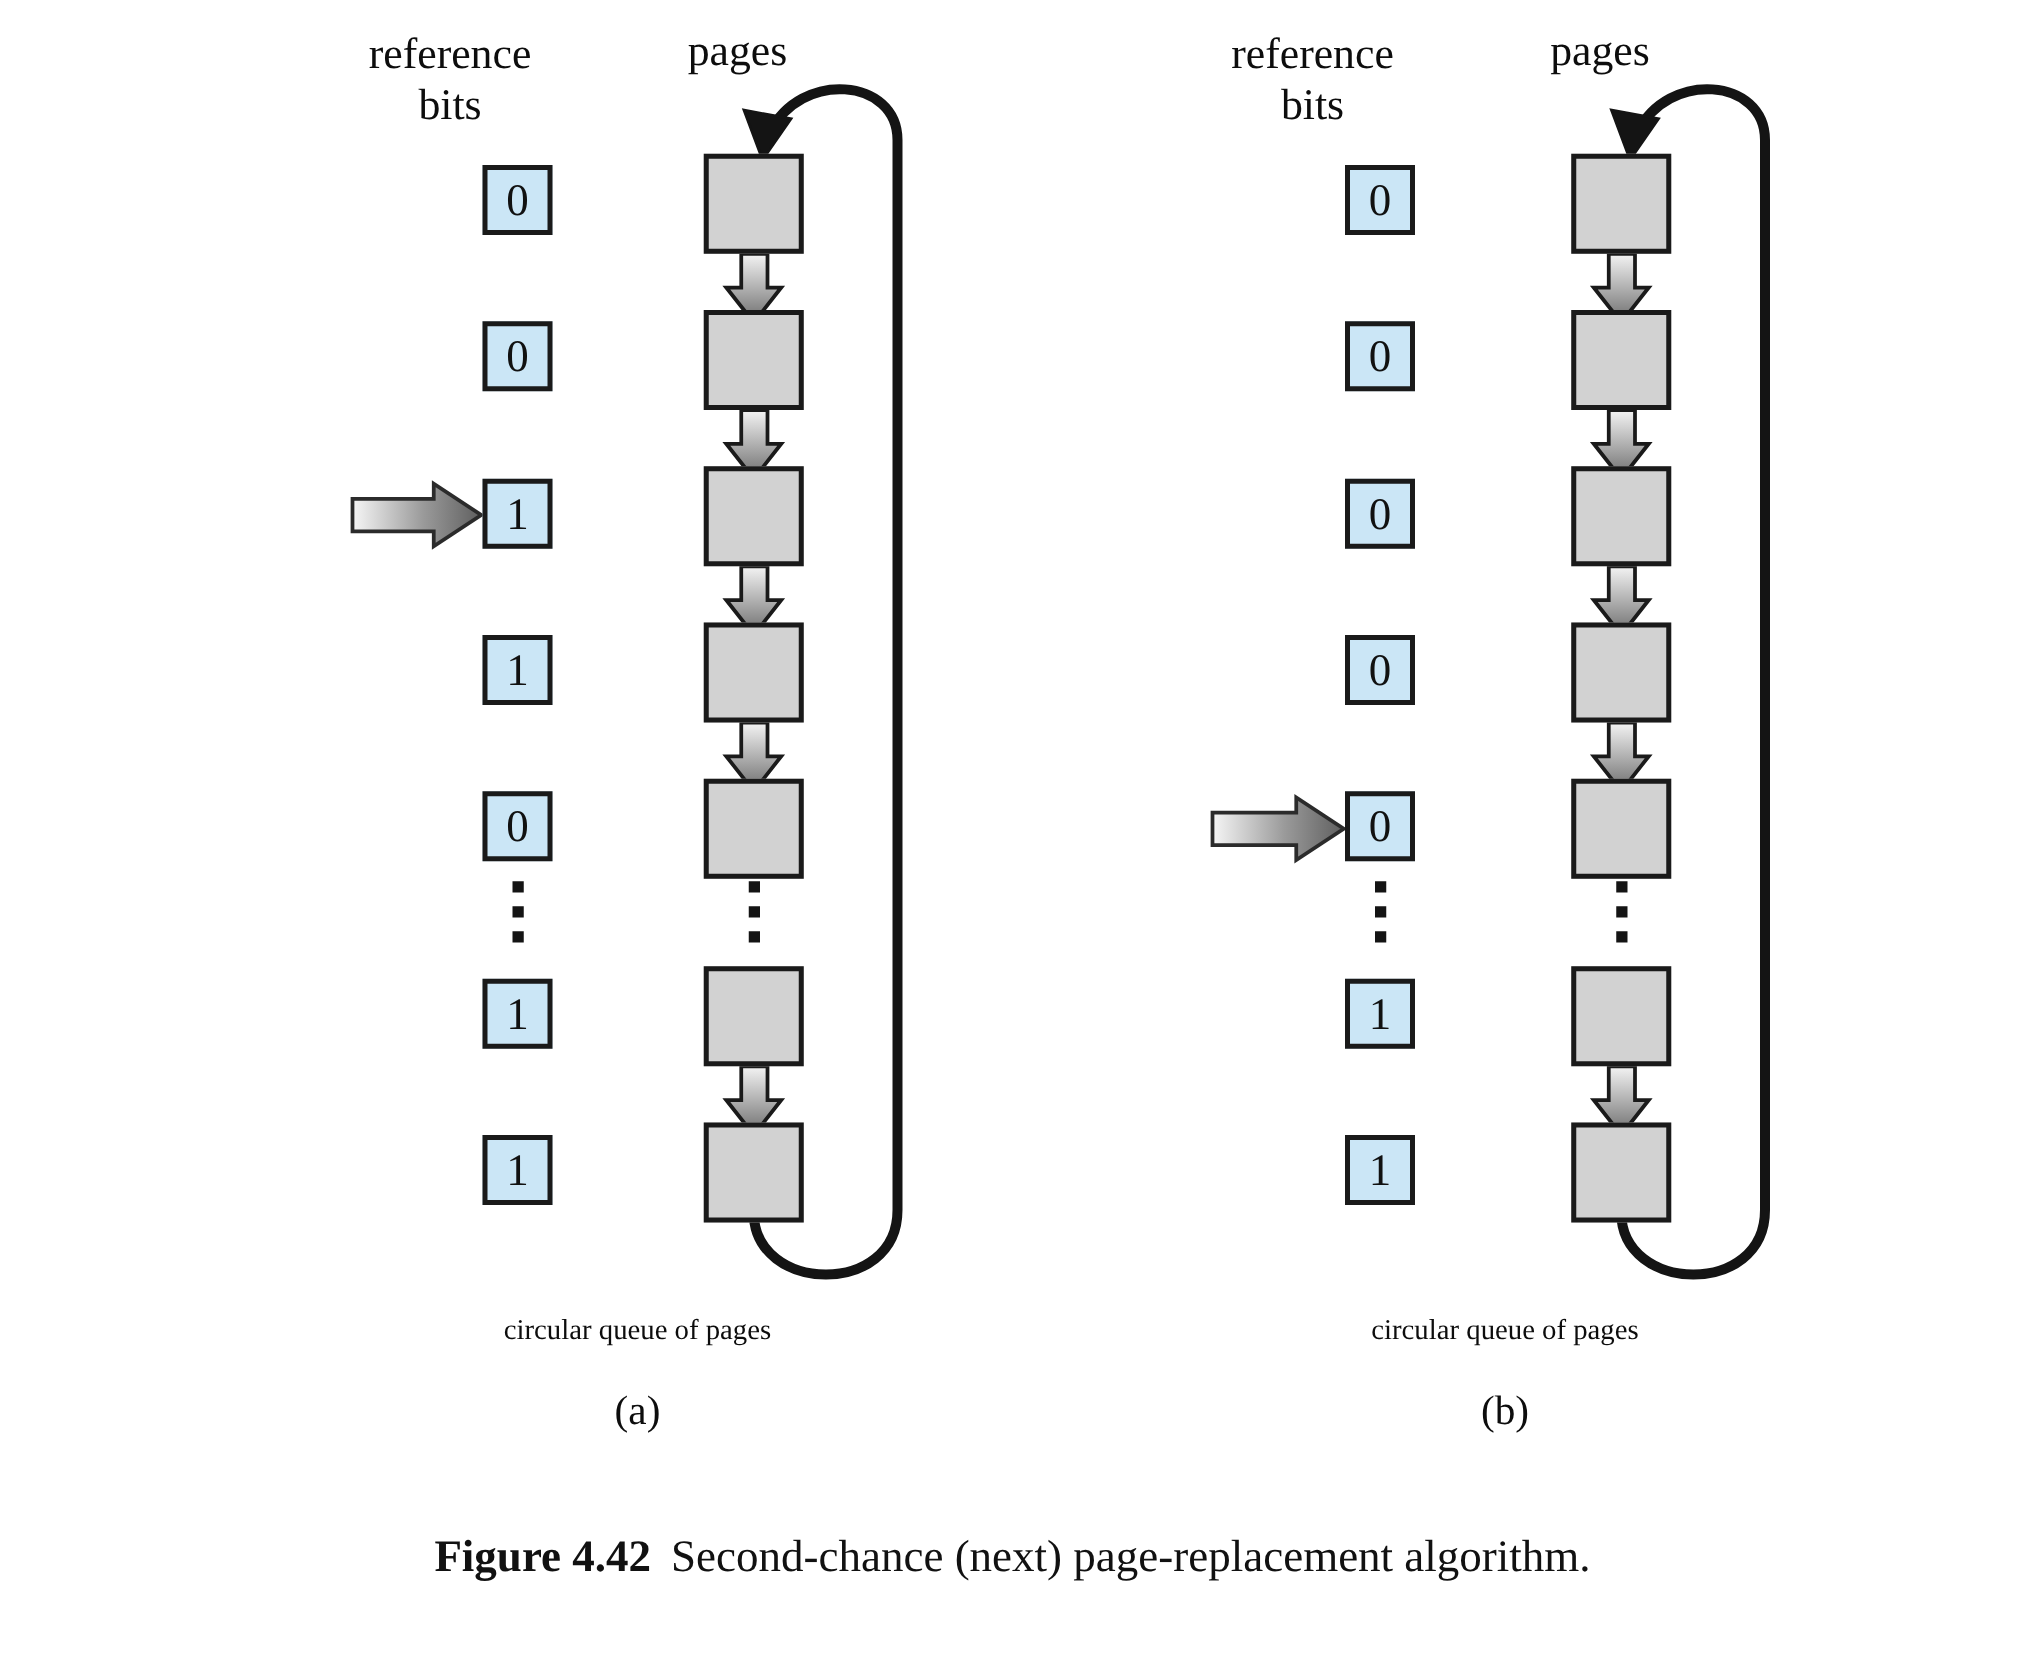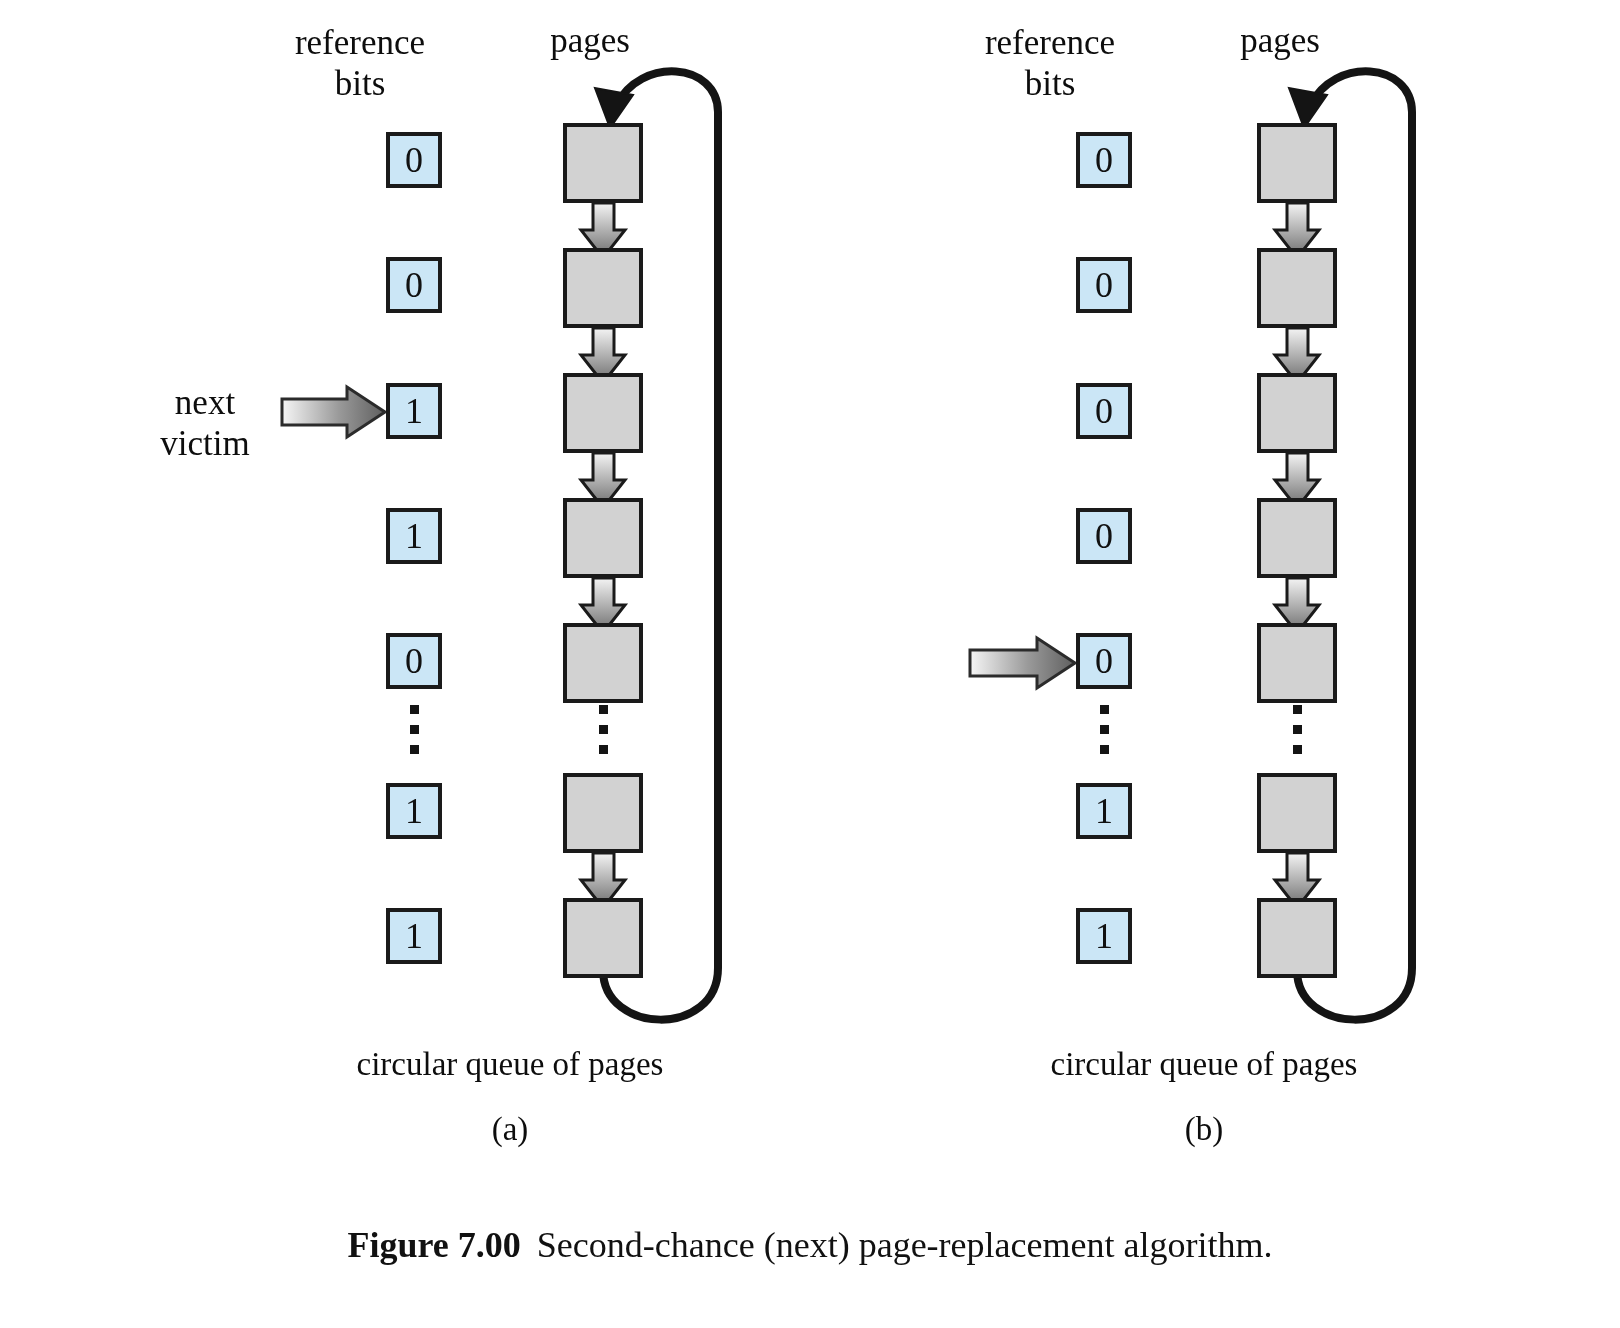--- a/index.html
+++ b/index.html
@@ -81,21 +81,21 @@
     display: block;
     width: 9px;
     height: 9px;
     margin: 0 auto 11px auto;
     background: #141414;
   }
   .dots i:last-child { margin-bottom: 0; }
 
   .caption-queue {
     position: absolute;
-    font-size: 33px;
+    font-size: 23px;
     line-height: 38px;
     text-align: center;
     width: 520px;
     color: #0d0d0d;
   }
   .caption-letter {
     position: absolute;
     font-size: 33px;
     line-height: 38px;
     text-align: center;
@@ -168,22 +168,20 @@
       <path d="M 593 970 C 593 1035 708 1038 708 968 L 708 112 C 708 62 630 56 606 106" fill="none" stroke="#141414" stroke-width="8" stroke-linecap="butt"></path>
       <path d="M 600 128 L 585 88 L 623 95 Z" fill="#141414" stroke="#141414" stroke-width="2"></path>
 
       <path d="M 272 399 L 337 399 L 337 387 L 375 412 L 337 437 L 337 425 L 272 425 Z" fill="url(#hgradA)" stroke="#2b2b2b" stroke-width="3" stroke-linejoin="miter"></path>
     </svg>
 
     <div class="hdr hdr-ref">reference
 bits</div>
     <div class="hdr hdr-pages">pages</div>
 
-    <div class="nv-label" style="left:100px; top:382px;">next
-victim</div>
 
     <div class="bitbox" style="left:376px; top:132px;">0</div>
     <div class="bitbox" style="left:376px; top:257px;">0</div>
     <div class="bitbox" style="left:376px; top:383px;">1</div>
     <div class="bitbox" style="left:376px; top:508px;">1</div>
     <div class="bitbox" style="left:376px; top:633px;">0</div>
     <div class="dots" style="left:389px; top:705px;">
       <i></i>
         <i></i>
         <i></i>
@@ -266,16 +264,16 @@
         <i></i>
     </div>
     <div class="pagebox" style="left:557px; top:773px;"></div>
     <div class="pagebox" style="left:557px; top:898px;"></div>
 
     <div class="caption-queue" style="left:244px; top:1045px;">circular queue of pages</div>
     <div class="caption-letter" style="left:404px; top:1110px;">(b)</div>
   </div>
 
   <div id="figcaption">
-    <span class="fignum">Figure 7.00</span><span>Second-chance (next) page-replacement algorithm.</span>
+    <span class="fignum">Figure 4.42</span><span>Second-chance (next) page-replacement algorithm.</span>
   </div>
 
 </div>
 
 </body></html>

